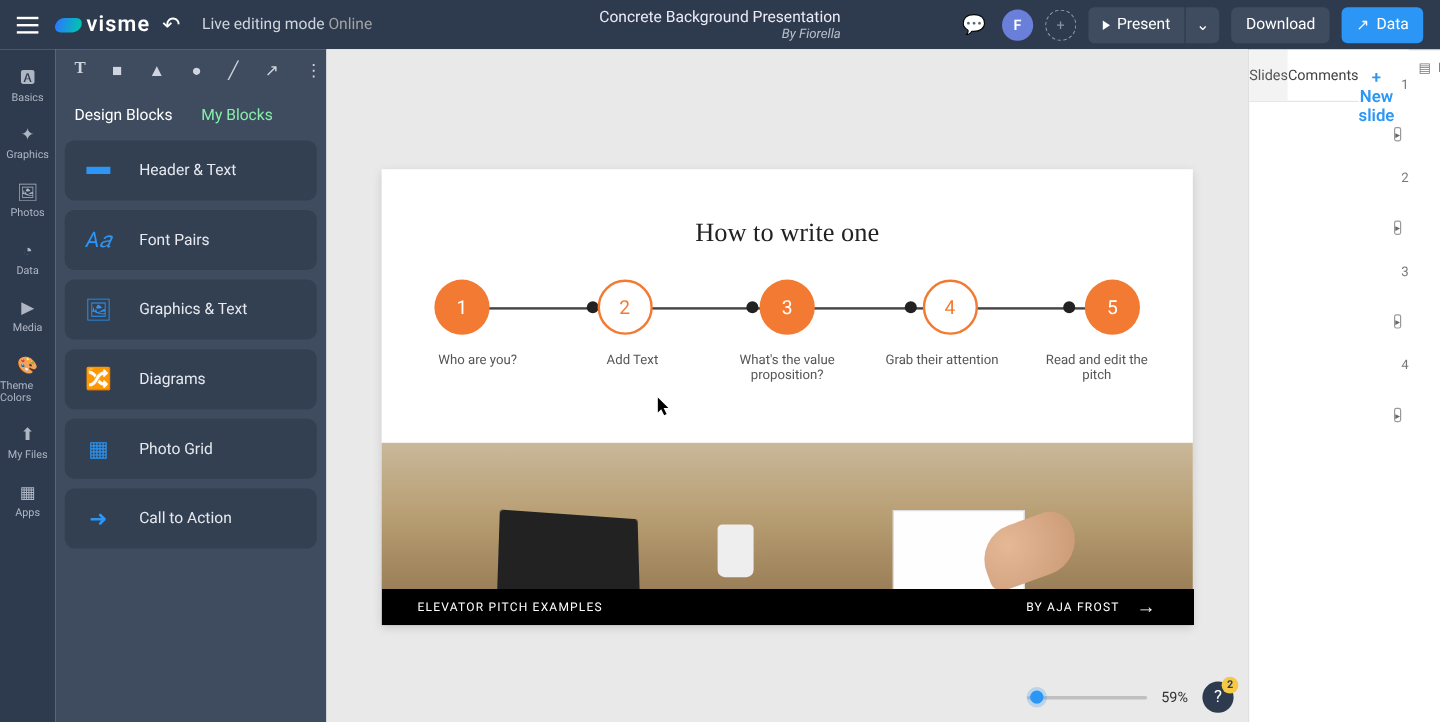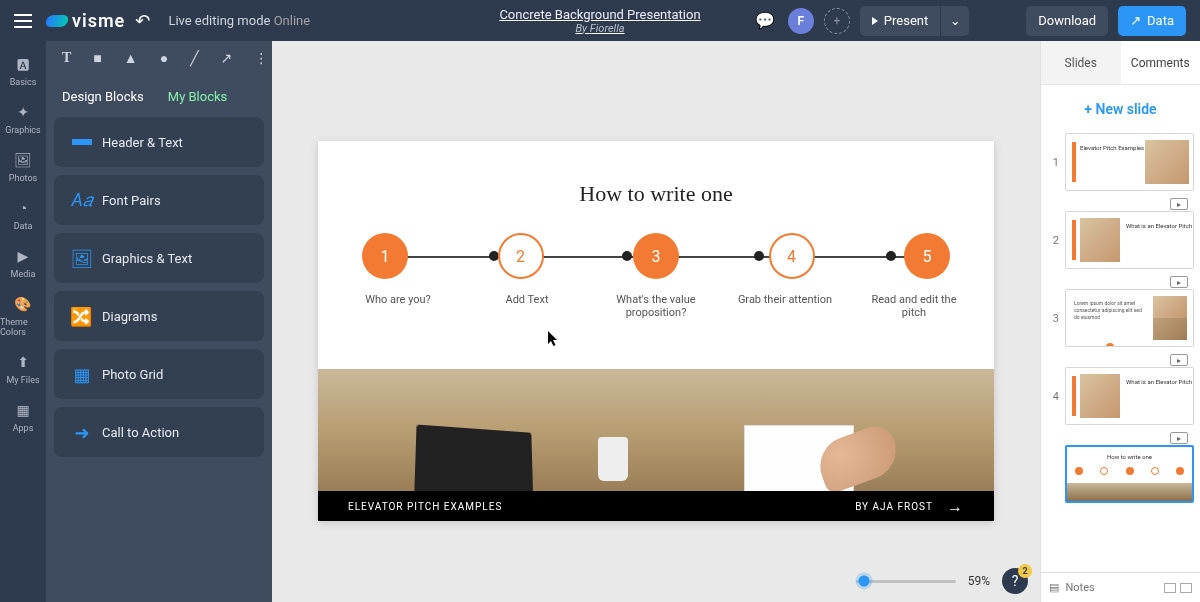--- a/index.html
+++ b/index.html
@@ -7,50 +7,50 @@
 
 .topbar { height: 41px; background: #2e3b4e; display: flex; align-items: center; color: #fff; position: relative; }
 .hamburger { width: 46px; display: flex; align-items: center; justify-content: center; height: 41px; cursor: pointer; }
 .hamburger-lines { display: flex; flex-direction: column; gap: 4px; }
 .hamburger-lines span { width: 18px; height: 2px; background: #fff; }
 .logo { font-weight: 600; font-size: 18px; letter-spacing: 1px; display:flex; align-items:center; gap:4px;}
 .logo-mark { width:22px; height:12px; background: linear-gradient(90deg,#2979ff,#00c6ae); border-radius:6px 6px 6px 6px; transform: skewX(-15deg);}
 .undo-icon { margin: 0 10px; font-size: 18px; }
 .editing-mode { font-size: 13px; color: #cfd5de; margin-left: 8px;}
 .online { color: #a3a3a3; }
-.title-block { position: absolute; left: 50%; transform: translateX(-50%); text-align: center; text-decoration: underline; }
+.title-block { position: absolute; left: 50%; transform: translateX(-50%); text-align: right; }
 .title-block .title { font-size: 13px; color:#ecebf6; }
 .title-block .byline { font-size: 11px; color: #b9c0cd; font-style: italic; }
 .top-right { margin-left: auto; display: flex; align-items: center; gap: 10px; padding-right: 14px; }
 .comment-icon, .avatar, .add-user { width: 26px; height: 26px; border-radius: 50%; display:flex; align-items:center; justify-content:center; font-size:12px;}
 .avatar { background: #6a7fd9; color:#fff; font-weight:600;}
 .add-user { border:1px dashed #8892a6; color:#8892a6;}
 .comment-icon { color:#aab2c0; font-size:16px;}
 .btn { height: 30px; border-radius: 5px; display: flex; align-items: center; padding: 0 12px; font-size: 13px; gap:6px; cursor: pointer;}
 .btn-present { background: #3f4b5e; color:#fff; border-right:none; border-radius:5px 0 0 5px;}
 .btn-present-dd { background: #3f4b5e; color:#fff; width:28px; justify-content:center; border-radius:0 5px 5px 0; margin-left:-9px;}
-.btn-download { background: #3f4b5e; color:#fff;margin-left:47px;}
+.btn-download { background: #3f4b5e; color:#fff;}
 .btn-share { background: #2b96f5; color:#fff;}
 .tri { width:0; height:0; border-left:6px solid #fff; border-top:4px solid transparent; border-bottom:4px solid transparent;}
 .share-arrow { font-size:13px;}
 
 .workspace { display: flex; height: calc(602px - 41px); }
 
 .rail { width: 46px; background: #2e3b4e; display:flex; flex-direction:column; align-items:center; padding-top:6px; gap:0;}
 .rail-item { width:46px; display:flex; flex-direction:column; align-items:center; justify-content:center; color:#aeb6c4; font-size:9px; padding:8px 0; cursor:pointer; gap:4px;}
 .rail-icon { width:18px; height:18px; display:flex; align-items:center; justify-content:center; font-size:14px;}
 
 .panel { width: 226px; background: #3f4b5e; color:#fff; display:flex; flex-direction:column;}
 .toolbar-row { height:34px; display:flex; align-items:center; gap:22px; padding:0 16px; }
 .toolbar-row .tool { color:#cfd5de; font-size:14px; cursor:pointer;}
 .panel-tabs { height:42px; display:flex; align-items:center; gap:24px; padding:0 16px; font-size:13px;}
 .panel-tab { color:#86efac; cursor:pointer;}
 .panel-tab.active { color:#fff;}
 .category-list { display:flex; flex-direction:column; gap:8px; padding:0 8px 8px 8px;}
-.category { height:50px; background:#334052; border-radius:8px; display:flex; align-items:center; gap:2px; padding:0 10px; cursor:pointer; font-size:13px; color:#e6e9ef;}
+.category { height:50px; background:#334052; border-radius:8px; display:flex; align-items:center; gap:16px; padding:0 10px; cursor:pointer; font-size:13px; color:#e6e9ef;}
 .cat-icon { width:36px; height:30px; display:flex; align-items:center; justify-content:center;}
 
 .canvas-area { flex:1; background:#e9e9e9; position:relative; overflow:hidden;}
 .slide { position:absolute; left:46px; top:100px; width:676px; height:380px; background:#fff; box-shadow:0 2px 8px rgba(0,0,0,0.15);}
 .slide-title { text-align:center; font-family: Georgia, serif; font-size:22px; color:#222; margin-top:40px;}
 .steps { display:flex; justify-content:space-between; align-items:center; margin:26px 44px 0 44px; position:relative;}
 .step { width:46px; height:46px; border-radius:50%; display:flex; align-items:center; justify-content:center; font-size:16px; color:#fff; position:relative; z-index:2;}
 .step.filled { background:#f37a32;}
 .step.hollow { background:#fff; border:2px solid #f37a32; color:#f37a32;}
 .connector { position:absolute; top:50%; left:24px; right:24px; height:2px; background:#444; z-index:1;}
@@ -66,21 +66,21 @@
 .slide-footer { position:absolute; bottom:0; left:0; right:0; height:30px; background:#000; color:#fff; display:flex; align-items:center; justify-content:space-between; padding:0 30px; font-size:10px; letter-spacing:1px;}
 .footer-arrow { font-size:16px;}
 
 .zoom-bar { position:absolute; bottom:8px; right:12px; display:flex; align-items:center; gap:12px;}
 .zoom-track { width:100px; height:3px; background:#c0c0c0; border-radius:2px; position:relative;}
 .zoom-thumb { position:absolute; left:8px; top:50%; transform:translate(-50%,-50%); width:11px; height:11px; border-radius:50%; background:#2b96f5; box-shadow:0 0 0 3px rgba(43,150,245,0.25);}
 .zoom-label { font-size:12px; color:#333;}
 .help { width:26px; height:26px; border-radius:50%; background:#2e3b4e; color:#fff; display:flex; align-items:center; justify-content:center; font-size:14px; position:relative;}
 .help-badge { position:absolute; top:-4px; right:-4px; width:14px; height:14px; border-radius:50%; background:#f6c945; color:#2e3b4e; font-size:9px; display:flex; align-items:center; justify-content:center; font-weight:700;}
 
-.right-panel { width:160px; background:#fff; border-left:1px solid #e0e0e0; display:flex; flex-direction:column;}
+.right-panel { width:160px; background:#fff; border-left:1px solid #e0e0e0; display:flex; flex-direction:row;}
 .rp-tabs { height:44px; display:flex; border-bottom:1px solid #e6e6e6;}
 .rp-tab { flex:1; display:flex; align-items:center; justify-content:center; font-size:12px; color:#404040; cursor:pointer;}
 .rp-tab.active { background:#f3f3f3; color:#555;}
 .new-slide { color:#2b96f5; font-size:14px; font-weight:600; text-align:center; padding:16px 0; cursor:pointer;}
 .thumbs { flex:1; overflow:auto; padding: 0 6px 10px 6px;}
 .thumb-row { display:flex; align-items:center; gap:6px; margin-bottom:6px;}
 .thumb-num { width:12px; font-size:11px; color:#777; text-align:right;}
 .thumb { flex:1; height:58px; border:1px solid #d6d6d6; border-radius:2px; background:#fff; cursor:pointer; position:relative; overflow:hidden;}
 .thumb.active { border:2px solid #2b96f5;}
 .thumb-band { position:absolute; left:6px; top:8px; bottom:8px; width:4px; background:#f37a32;}

